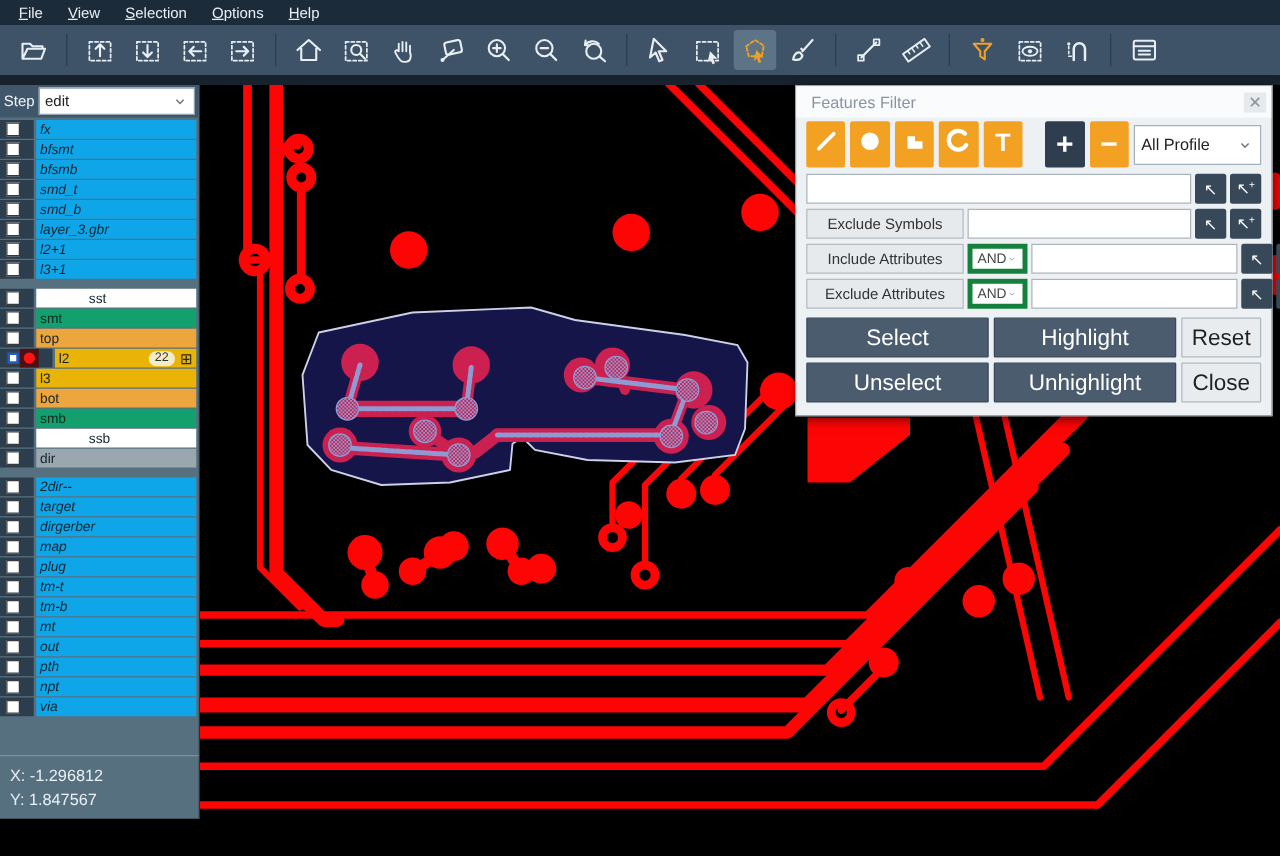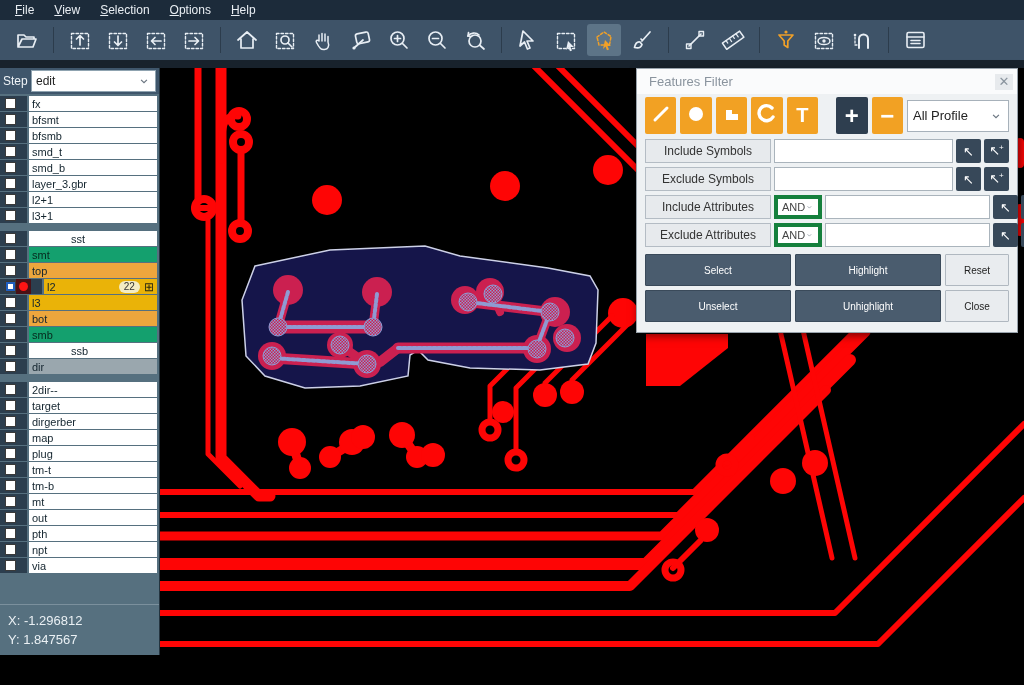--- a/index.html
+++ b/index.html
@@ -23,21 +23,21 @@
   #stepcombo{flex:1;height:20px;background:#fff;border:1px solid #8fa3b0;display:flex;align-items:center;justify-content:space-between;padding:0 4px;font-size:12px;color:#222;}
   #layers{padding-top:2px;}
   .lrow{display:flex;align-items:center;height:15px;margin-bottom:1px;}
   .cbcell{width:27px;height:15px;background:#2c3e4e;display:flex;align-items:center;justify-content:flex-start;padding-left:5px;box-sizing:border-box;flex:none;}
   .cb{width:11px;height:11px;background:#fff;border:1px solid #3a3a3a;box-sizing:border-box;}
   .cb.on{background:#1f5fc0;position:relative;}
   .cb.on:after{content:"";position:absolute;left:2px;top:2px;width:5px;height:5px;background:#fff;}
   .dotcell{width:15px;height:15px;background:#4a1016;display:flex;align-items:center;justify-content:center;flex:none;}
   .dot{width:9px;height:9px;border-radius:50%;background:#ff1414;}
   .lname{flex:1;height:15px;font-size:11px;color:#13242e;display:flex;align-items:center;padding:0 3px;margin-left:2px;margin-right:2px;white-space:nowrap;overflow:hidden;}
-  .c-cyan{background:#ffffff;}
+  .c-cyan{background:#0ea5e9;font-style:italic;}
   .c-white{background:#ffffff;padding-left:42px;}
   .c-green{background:#14a06e;color:#06291d;}
   .c-amber{background:#eda63d;}
   .c-gold{background:#eab308;}
   .c-gray{background:#9aa7ae;}
   .lgap{height:7px;}
   .badge{background:#f3ecc4;border-radius:7px;font-size:10px;color:#333;padding:0 5px;margin-left:auto;line-height:12px;}
   .gridico{font-size:12px;color:#2a2a10;margin-left:4px;}
   #coordbox{position:absolute;left:0;bottom:0;width:159px;padding:6px 8px;box-sizing:border-box;border-top:1px solid #7b909d;}
   .coord{color:#eaf0f4;font-size:13px;line-height:19px;}
@@ -55,21 +55,21 @@
   .shapebtn .T{color:#fff;font-size:20px;font-weight:bold;}
   .shapebtn .pm{color:#fff;font-size:24px;font-weight:bold;line-height:1;}
   #profile{margin-left:auto;width:106px;height:30px;background:#fff;border:1px solid #a7b1ba;display:flex;align-items:center;justify-content:space-between;padding:0 5px;font-size:13px;color:#222;}
   .frow{display:flex;align-items:center;gap:3px;padding:2px 8px;}
   .flabel{width:126px;height:24px;background:#e7eaed;border:1px solid #b4bcc4;display:flex;align-items:center;justify-content:center;font-size:12px;color:#333;box-sizing:border-box;flex:none;}
   .flogic{width:48px;height:24px;background:#fff;border:4px solid #15803d;display:flex;align-items:center;justify-content:space-between;padding:0 4px;font-size:11px;color:#444;box-sizing:border-box;flex:none;}
   .finput{flex:1;height:24px;border:1px solid #aab4bc;background:#fff;box-sizing:border-box;font-size:12px;padding:0 4px;font-family:"Liberation Sans",sans-serif;}
   .abtn{width:25px;height:24px;background:#374859;color:#fff;display:flex;align-items:center;justify-content:center;font-size:13px;border-radius:2px;flex:none;}
   .abtn sup{font-size:8px;margin-left:-1px;}
   #dlgbtns{display:grid;grid-template-columns:146px 146px 1fr;gap:4px;padding:5px 8px 8px 8px;}
-  .dbtn{height:30px;display:flex;align-items:center;justify-content:center;font-size:10px;border-radius:1px;}
+  .dbtn{height:30px;display:flex;align-items:center;justify-content:center;font-size:18px;border-radius:1px;}
   .dbtn.dark{background:#4a5c6e;color:#fff;border:1px solid #3a4a5a;}
   .dbtn.light{background:#e9ecef;color:#222;border:1px solid #b0b8c0;}
   
   #statusbar{position:absolute;left:0;top:655px;width:1024px;height:30px;background:#2b3c4d;border-top:1px solid #1e2d3b;display:flex;align-items:center;padding:0 8px;box-sizing:border-box;gap:8px;}
   .ssep{width:1px;height:18px;background:#55697a;}
   #unitcombo{width:52px;height:21px;background:#fff;border:1px solid #8fa3b0;display:flex;align-items:center;justify-content:space-between;padding:0 4px;font-size:12px;color:#222;}
   #cmdinput{width:182px;height:21px;background:#fff;border:1px solid #8fa3b0;font-size:12px;padding:0 4px;box-sizing:border-box;font-family:"Liberation Sans",sans-serif;}
   #refresh{color:#dfe7ee;font-size:16px;}
   #statusmsg{color:#e8a23c;font-size:13px;}
   .chev svg{display:block;}
@@ -679,21 +679,20 @@
           <span>All Profile</span>
           <span class="chev">
             <svg width="14" height="14" viewBox="0 0 24 24">
               <path d="M7 10l5 5 5-5" fill="none" stroke="#6a7580" stroke-width="2"></path>
             </svg>
           </span>
         </div>
       </div>
     <div id="filterrows">
         <div class="frow">
-          <div class="flabel">Include Symbols</div>
           <input class="finput" style="">
           <div class="abtn">
             <span>↖</span>
           </div>
           <div class="abtn">
             <span>↖<sup>+</sup></span>
           </div>
         </div>
         <div class="frow">
           <div class="flabel">Exclude Symbols</div>

